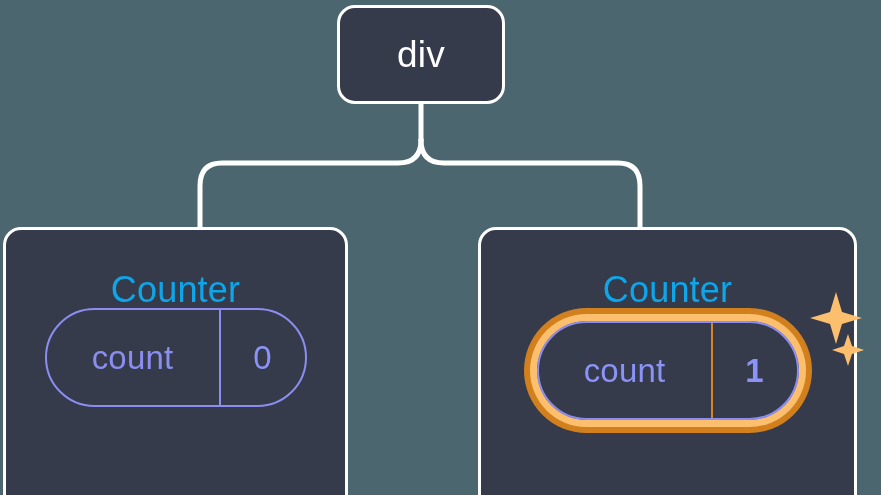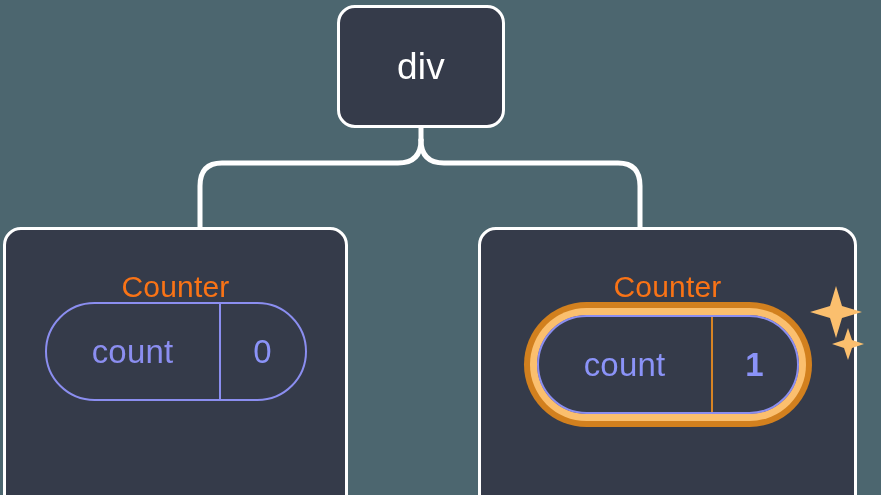--- a/index.html
+++ b/index.html
@@ -36,42 +36,42 @@
     display: flex;
     flex-direction: column;
     align-items: center;
   }
 
   
   .node-root {
     left: 337px;
     top: 5px;
     width: 168px;
-    height: 123px;
+    height: 99px;
     justify-content: center;
   }
   .node-root .node-title {
     font-size: 37px;
     color: #ffffff;
     letter-spacing: 0.3px;
     line-height: 1;
   }
 
   
   .node-counter {
     top: 227px;
     height: 285px;       
     padding-top: 42px;
   }
   .node-left  { left: 3px;   width: 345px; }
   .node-right { left: 478px; width: 379px; }
 
   .node-counter .node-title {
-    font-size: 30px;
-    color: #f97316;
+    font-size: 36px;
+    color: #0ea5e9;
     letter-spacing: 0.2px;
     line-height: 1;
   }
 
   
   .pill-wrap {
     position: relative;
   }
 
   .pill {

